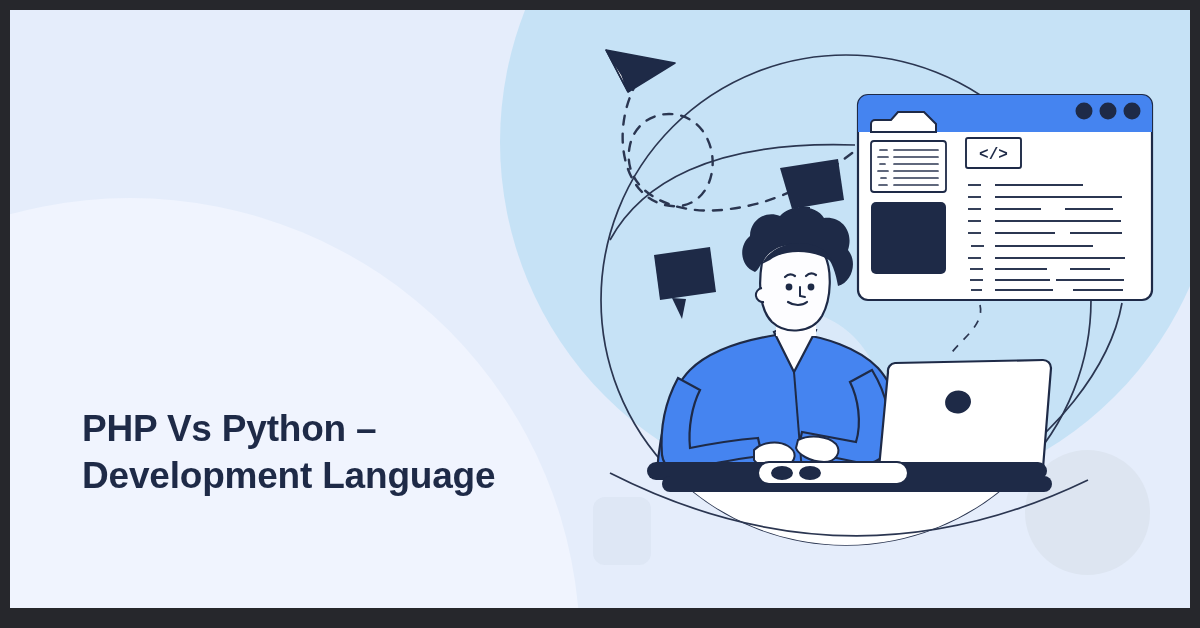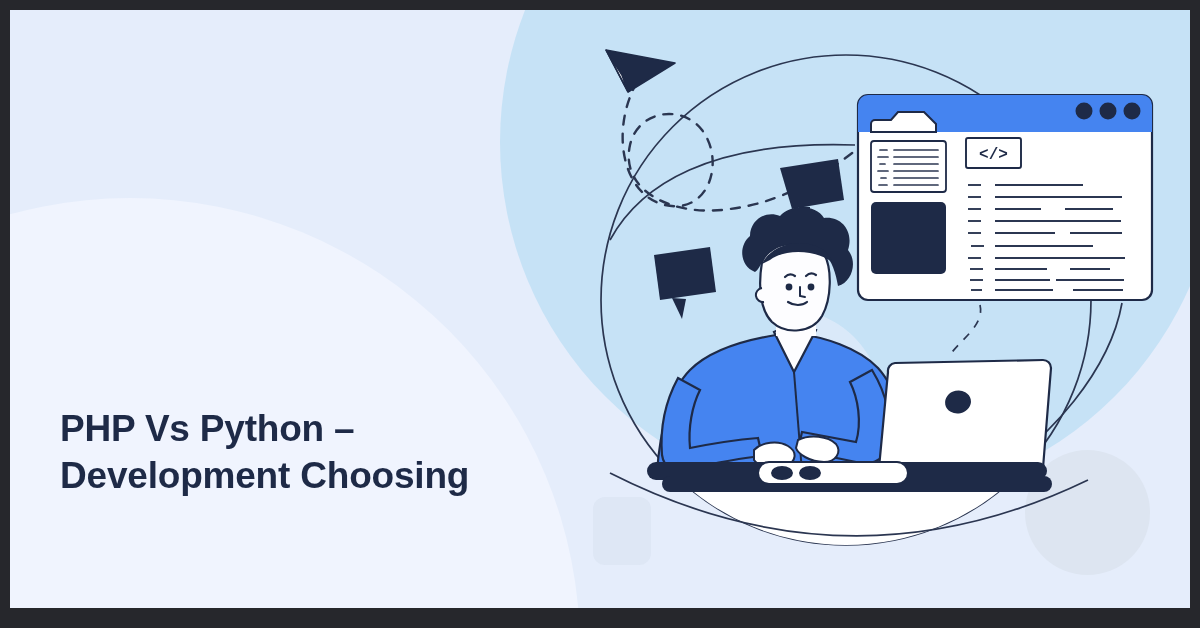--- a/index.html
+++ b/index.html
@@ -51,21 +51,21 @@
   #title {
     position:absolute;
     left:50px; top:395px;
     width:545px;
     color:#1e2a47;
     font-size:37px;
     font-weight:bold;
     line-height:1.28;
     letter-spacing:-0.2px;
   }
-  #title .line { display:block; white-space:nowrap; }
+  #title .line { display:block; white-space:nowrap;margin-left:22px; }
 
   
   #illus { position:absolute; left:0; top:0; width:1180px; height:598px; }
 </style>
 </head>
 <body>
 
 <div id="frame">
 
   <div class="bg-circle-left"></div>
@@ -233,16 +233,16 @@
       <rect x="652" y="466" width="390" height="16" rx="8" fill="#1e2a47"></rect>
 
       <rect x="748" y="452" width="150" height="22" rx="11" fill="#ffffff" stroke="#1e2a47" stroke-width="2"></rect>
       <ellipse cx="772" cy="463" rx="11" ry="7" fill="#1e2a47"></ellipse>
       <ellipse cx="800" cy="463" rx="11" ry="7" fill="#1e2a47"></ellipse>
     </g>
   </svg>
 
   <h1 id="title">
     <span class="line">PHP Vs Python –</span>
-    <span class="line">Development Choosing</span>
+    <span class="line">Development Language</span>
   </h1>
 
 </div>
 
 </body></html>

